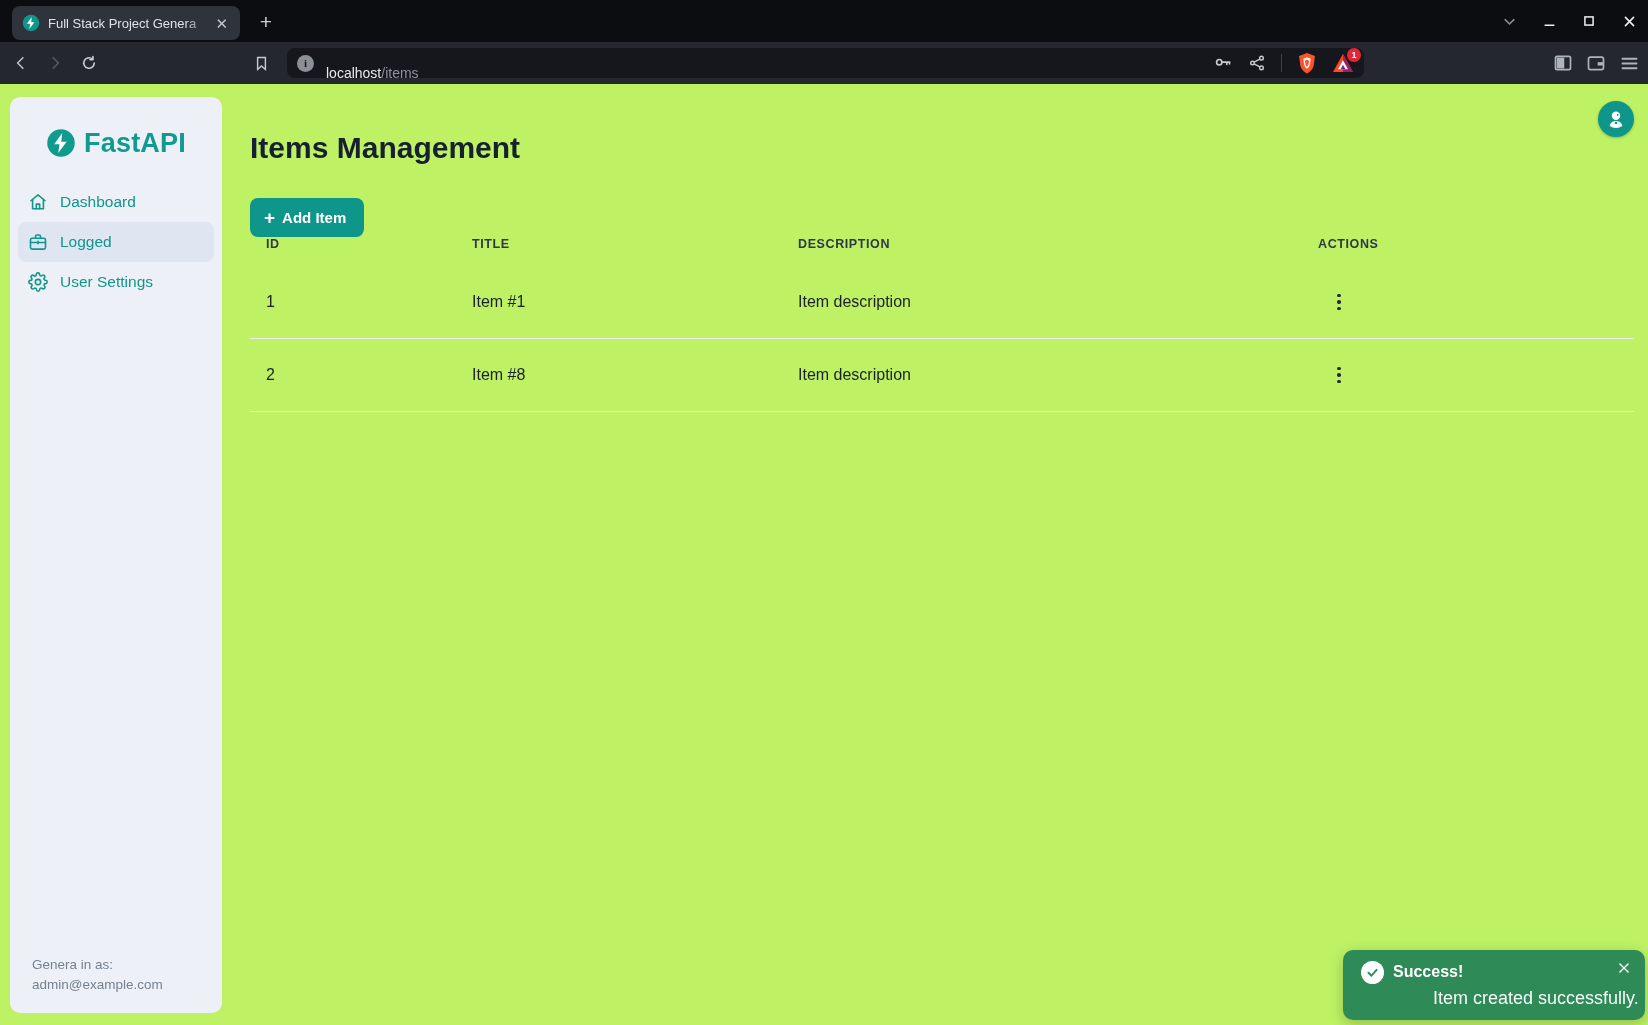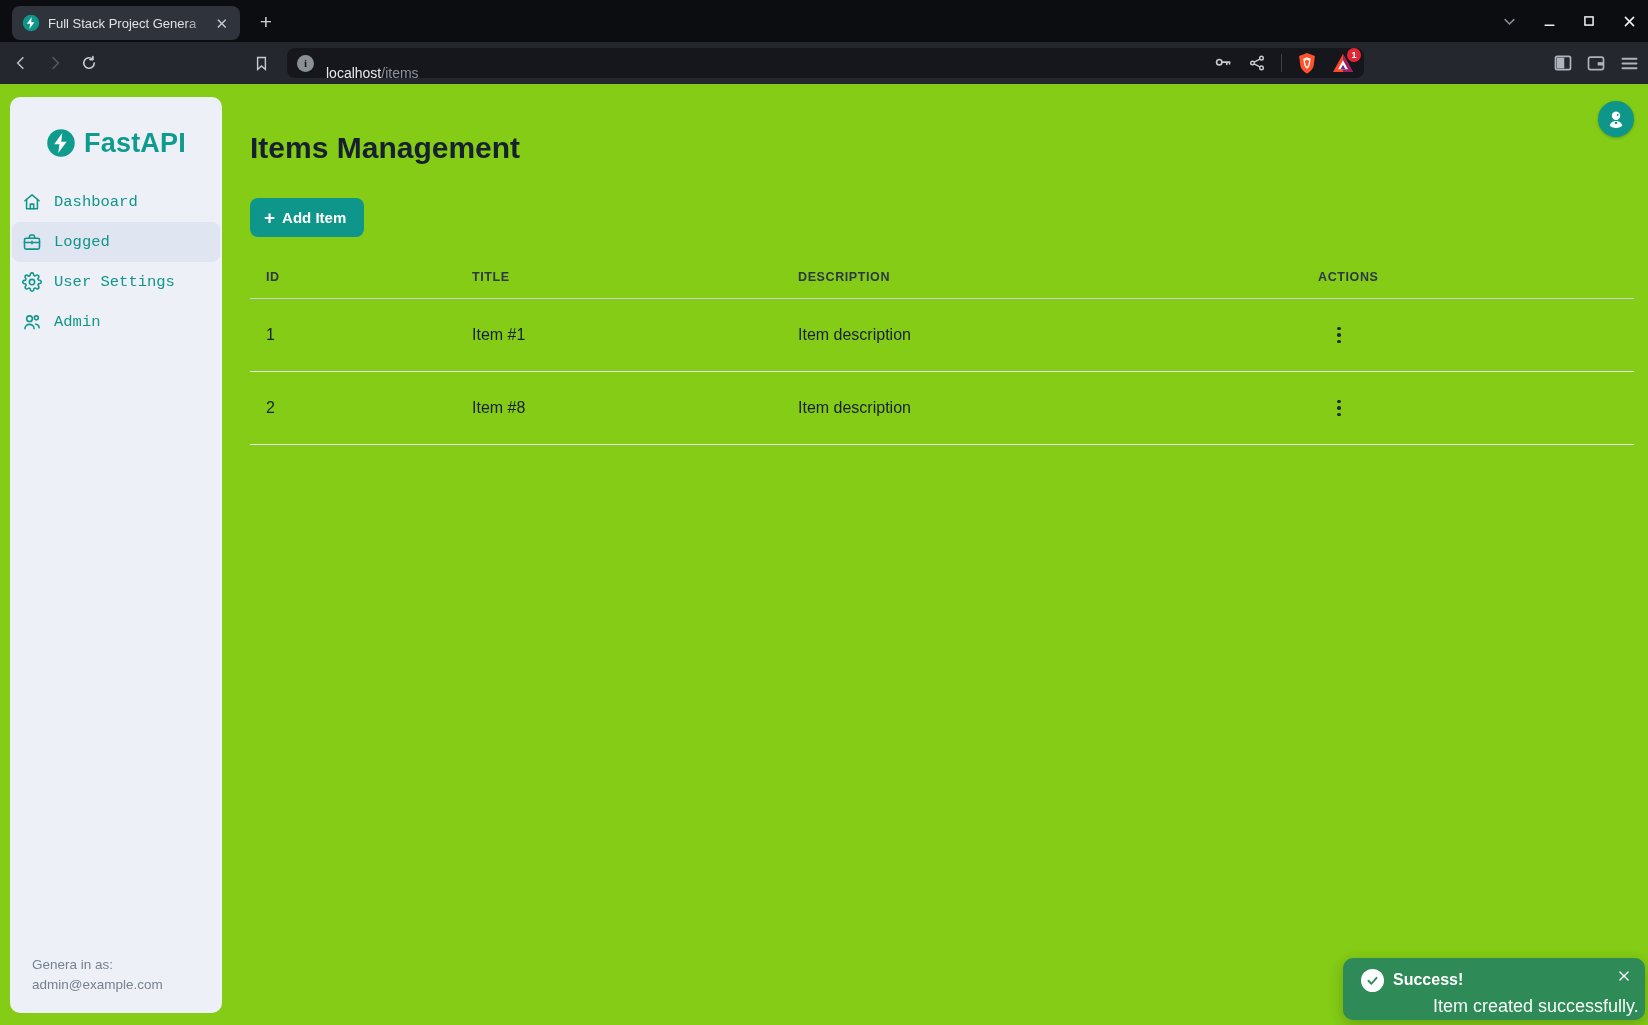--- a/index.html
+++ b/index.html
@@ -49,66 +49,66 @@
   .url-divider { width:1px; height:18px; background:#3c4047; }
   .bat-wrap { position:relative; width:22px; height:20px; }
   .badge { position:absolute; top:-5px; right:-7px; min-width:14px; height:14px;
     background:#e32636; border-radius:7px; color:#ffffff; font-size:9px;
     font-weight:bold; display:flex; align-items:center; justify-content:center;
     padding:0 3px; }
   .nav-right { position:absolute; right:8px; display:flex; align-items:center;
     gap:13px; }
 
   
-  .page { position:relative; height:941px; background:#84cc16; }
+  .page { position:relative; height:941px; background:#bef264; }
 
   .sidebar { position:absolute; left:10px; top:13px; width:212px; height:916px;
     background:#edf1f7; border-radius:10px; }
   .logo { display:flex; align-items:center; justify-content:center; gap:8px;
     margin-top:28px; height:36px; }
   .logo-text { color:#0f9b8e; font-size:27px; font-weight:bold;
     letter-spacing:0.2px; }
-  .sidenav { margin-top:21px; padding:0 2px;font-family:Liberation Mono, monospace; }
+  .sidenav { margin-top:21px; padding:0 8px; }
   .snav-item { display:flex; align-items:center; gap:12px; height:40px;
     padding:0 10px; border-radius:8px; color:#12958a; font-size:15.5px;
     cursor:pointer; }
   .snav-item.active { background:#dfe5f1; }
   .snav-item svg { flex:0 0 20px; }
   .sidebar-footer { position:absolute; left:22px; bottom:18px; color:#76818f;
     font-size:13.5px; line-height:20px; }
 
   .content { position:absolute; left:250px; top:0; width:1384px; }
   .page-title { margin-top:44px; font-size:30px; font-weight:bold;
     color:#16202e; line-height:40px; }
   .add-btn { margin-top:30px; height:39px; padding:0 18px 0 14px;
     background:#0e968a; color:#ffffff; border:none; border-radius:8px;
     font-size:15px; font-weight:bold; font-family:"Liberation Sans",sans-serif;
     display:flex; align-items:center; gap:7px; cursor:pointer; }
   .add-btn .plus { font-size:19px; font-weight:bold; line-height:1; }
 
-  table.items { margin-top:33px; width:1384px; border-collapse:collapse;
+  table.items { width:1384px; border-collapse:collapse;
     table-layout:fixed; }
   col.c-id { width:206px; } col.c-title { width:326px; }
   col.c-desc { width:520px; } col.c-act { width:332px; }
   th { text-align:left; font-size:12.5px; font-weight:bold; color:#2d3748;
     letter-spacing:0.6px; padding:0 0 14px 16px;
     border-bottom:1px solid #c9d2dc; }
   td { height:73px; font-size:16px; color:#1a202c; padding-left:16px;
     border-bottom:1px solid #e8ecf1; vertical-align:middle; }
   .kebab { width:28px; height:28px; margin-left:7px; border:none;
     background:transparent; display:flex; flex-direction:column;
     align-items:center; justify-content:center; gap:3px; cursor:pointer; }
   .kebab i { width:3.5px; height:3.5px; border-radius:50%; background:#222b38; }
 
   .avatar-btn { position:absolute; top:17px; right:14px; width:36px; height:36px;
     border-radius:50%; background:#0e968a; border:none; display:flex;
     align-items:center; justify-content:center; cursor:pointer;
     box-shadow:0 1px 3px rgba(0,0,0,0.25); }
 
-  .toast { position:absolute; right:3px; bottom:5px; width:302px; height:62px;
+  .toast { position:absolute; right:3px; bottom:5px; width:302px; height:70px;
     background:#2e8b57; border-radius:10px; color:#ffffff;
     box-shadow:0 4px 14px rgba(0,0,0,0.22); }
   .toast-icon { position:absolute; left:18px; top:11px; width:23px; height:23px;
     border-radius:50%; background:#ffffff; display:flex; align-items:center;
     justify-content:center; }
   .toast-title { position:absolute; left:50px; top:13px; font-size:16px;
     font-weight:bold; }
   .toast-msg { position:absolute; left:50px; top:38px; font-size:18px;
     color:rgba(255,255,255,0.96);margin-left:40px; }
   .toast-close { position:absolute; right:11px; top:9px; width:20px; height:20px;
@@ -249,29 +249,20 @@
             </svg>
           <span>Logged</span>
         </div>
         <div class="snav-item">
           <svg width="20" height="20" viewBox="0 0 24 24" fill="none" stroke="currentColor" stroke-width="1.9" stroke-linecap="round" stroke-linejoin="round">
               <circle cx="12" cy="12" r="3.2"></circle>
               <path d="M19.4 15a1.65 1.65 0 0 0 .33 1.82l.06.06a2 2 0 1 1-2.83 2.83l-.06-.06a1.65 1.65 0 0 0-1.82-.33 1.65 1.65 0 0 0-1 1.51V21a2 2 0 1 1-4 0v-.09a1.65 1.65 0 0 0-1-1.51 1.65 1.65 0 0 0-1.82.33l-.06.06a2 2 0 1 1-2.83-2.83l.06-.06a1.65 1.65 0 0 0 .33-1.82 1.65 1.65 0 0 0-1.51-1H3a2 2 0 1 1 0-4h.09a1.65 1.65 0 0 0 1.51-1 1.65 1.65 0 0 0-.33-1.82l-.06-.06a2 2 0 1 1 2.83-2.83l.06.06a1.65 1.65 0 0 0 1.82.33h0a1.65 1.65 0 0 0 1-1.51V3a2 2 0 1 1 4 0v.09a1.65 1.65 0 0 0 1 1.51h0a1.65 1.65 0 0 0 1.82-.33l.06-.06a2 2 0 1 1 2.83 2.83l-.06.06a1.65 1.65 0 0 0-.33 1.82v0a1.65 1.65 0 0 0 1.51 1H21a2 2 0 1 1 0 4h-.09a1.65 1.65 0 0 0-1.51 1z"></path>
             </svg>
           <span>User Settings</span>
         </div>
-        <div class="snav-item">
-          <svg width="20" height="20" viewBox="0 0 24 24" fill="none" stroke="currentColor" stroke-width="1.9" stroke-linecap="round" stroke-linejoin="round">
-              <circle cx="9" cy="8" r="3.4"></circle>
-              <path d="M3.5 20 c0-3.2 2.5-5.2 5.5-5.2 s5.5 2 5.5 5.2"></path>
-              <circle cx="17.2" cy="7" r="2.4"></circle>
-              <path d="M16.5 14.6 c2.6 0.3 4 2 4 4.4"></path>
-            </svg>
-          <span>Admin</span>
-        </div>
       </nav>
       <div class="sidebar-footer">
         <div>Genera in as:</div>
         <div>admin@example.com</div>
       </div>
     </aside>
 
     <main class="content">
       <h1 class="page-title">Items Management</h1>
       <button class="add-btn">

